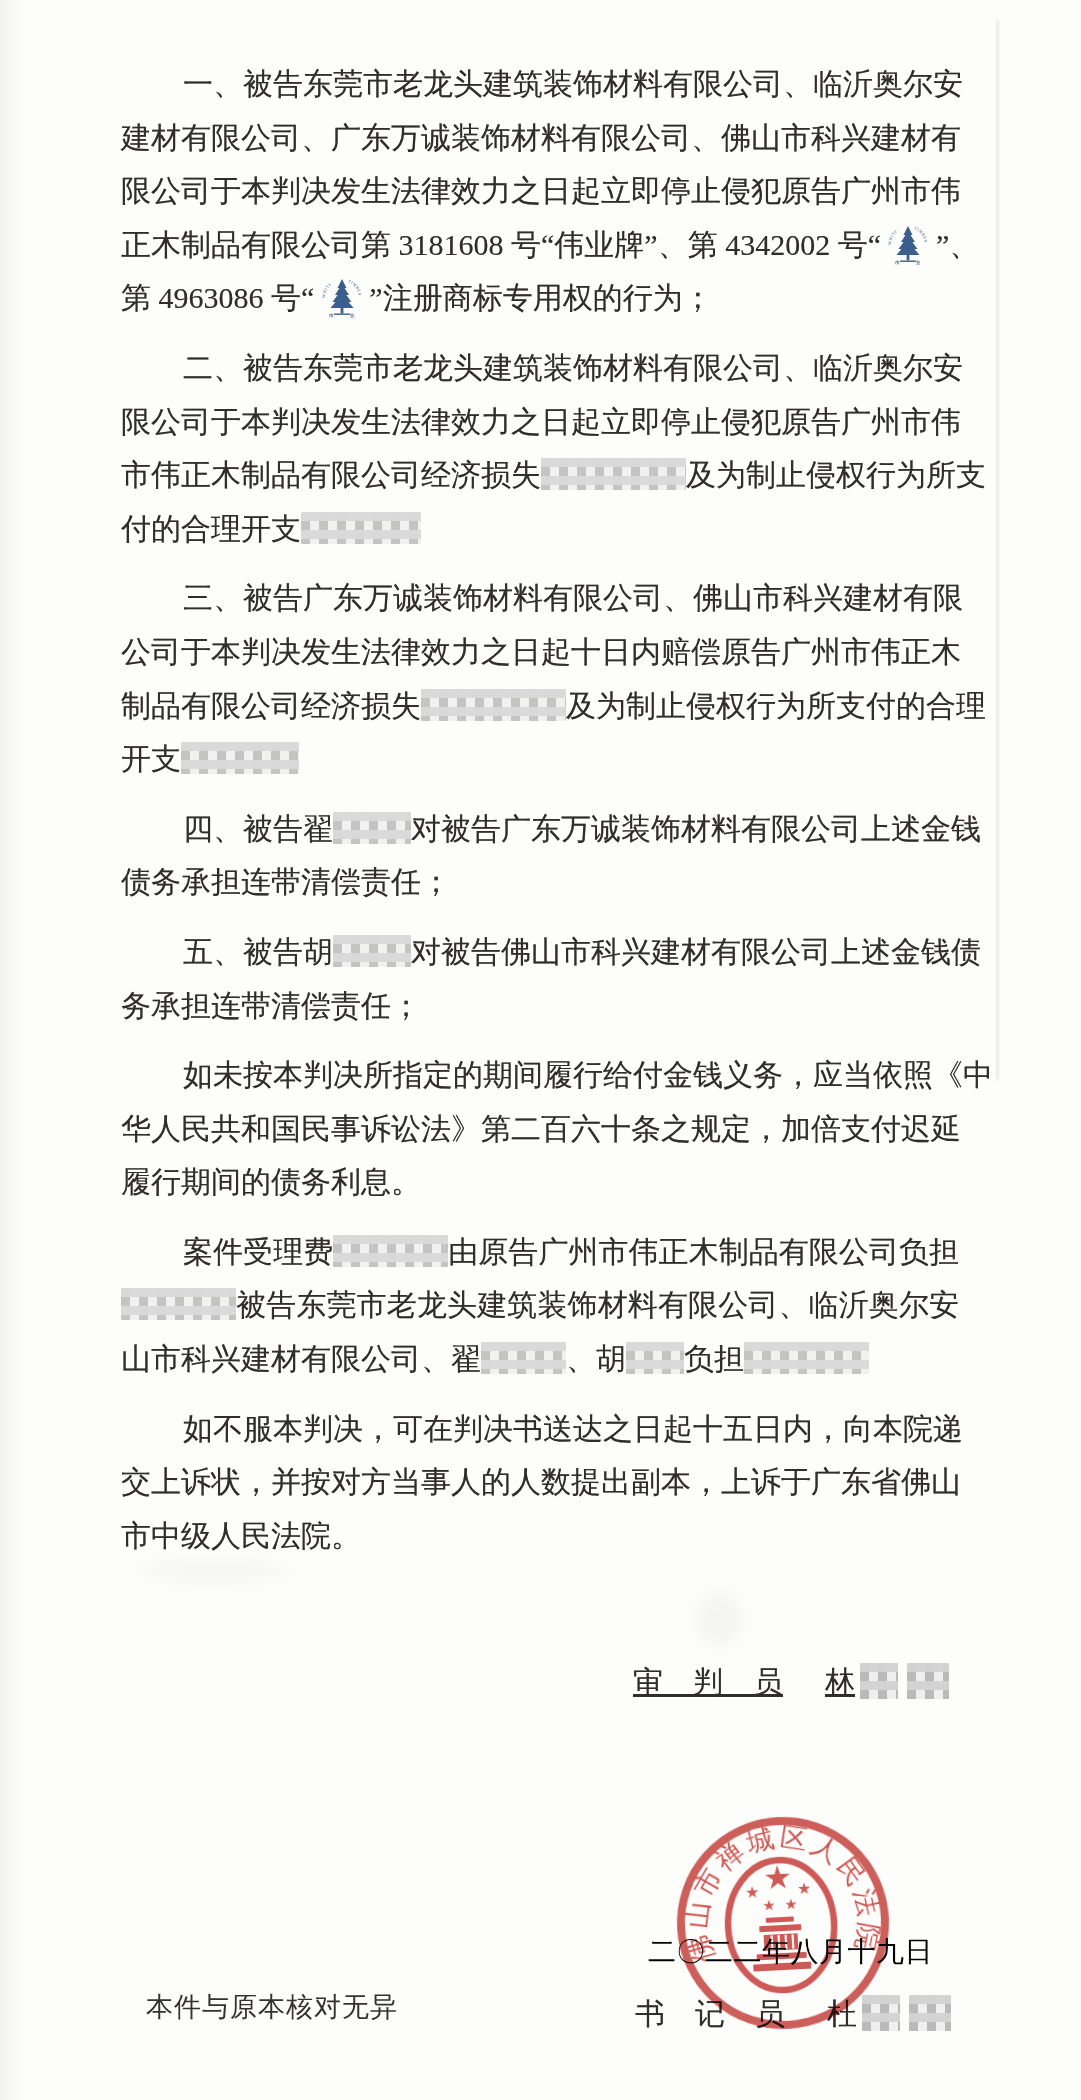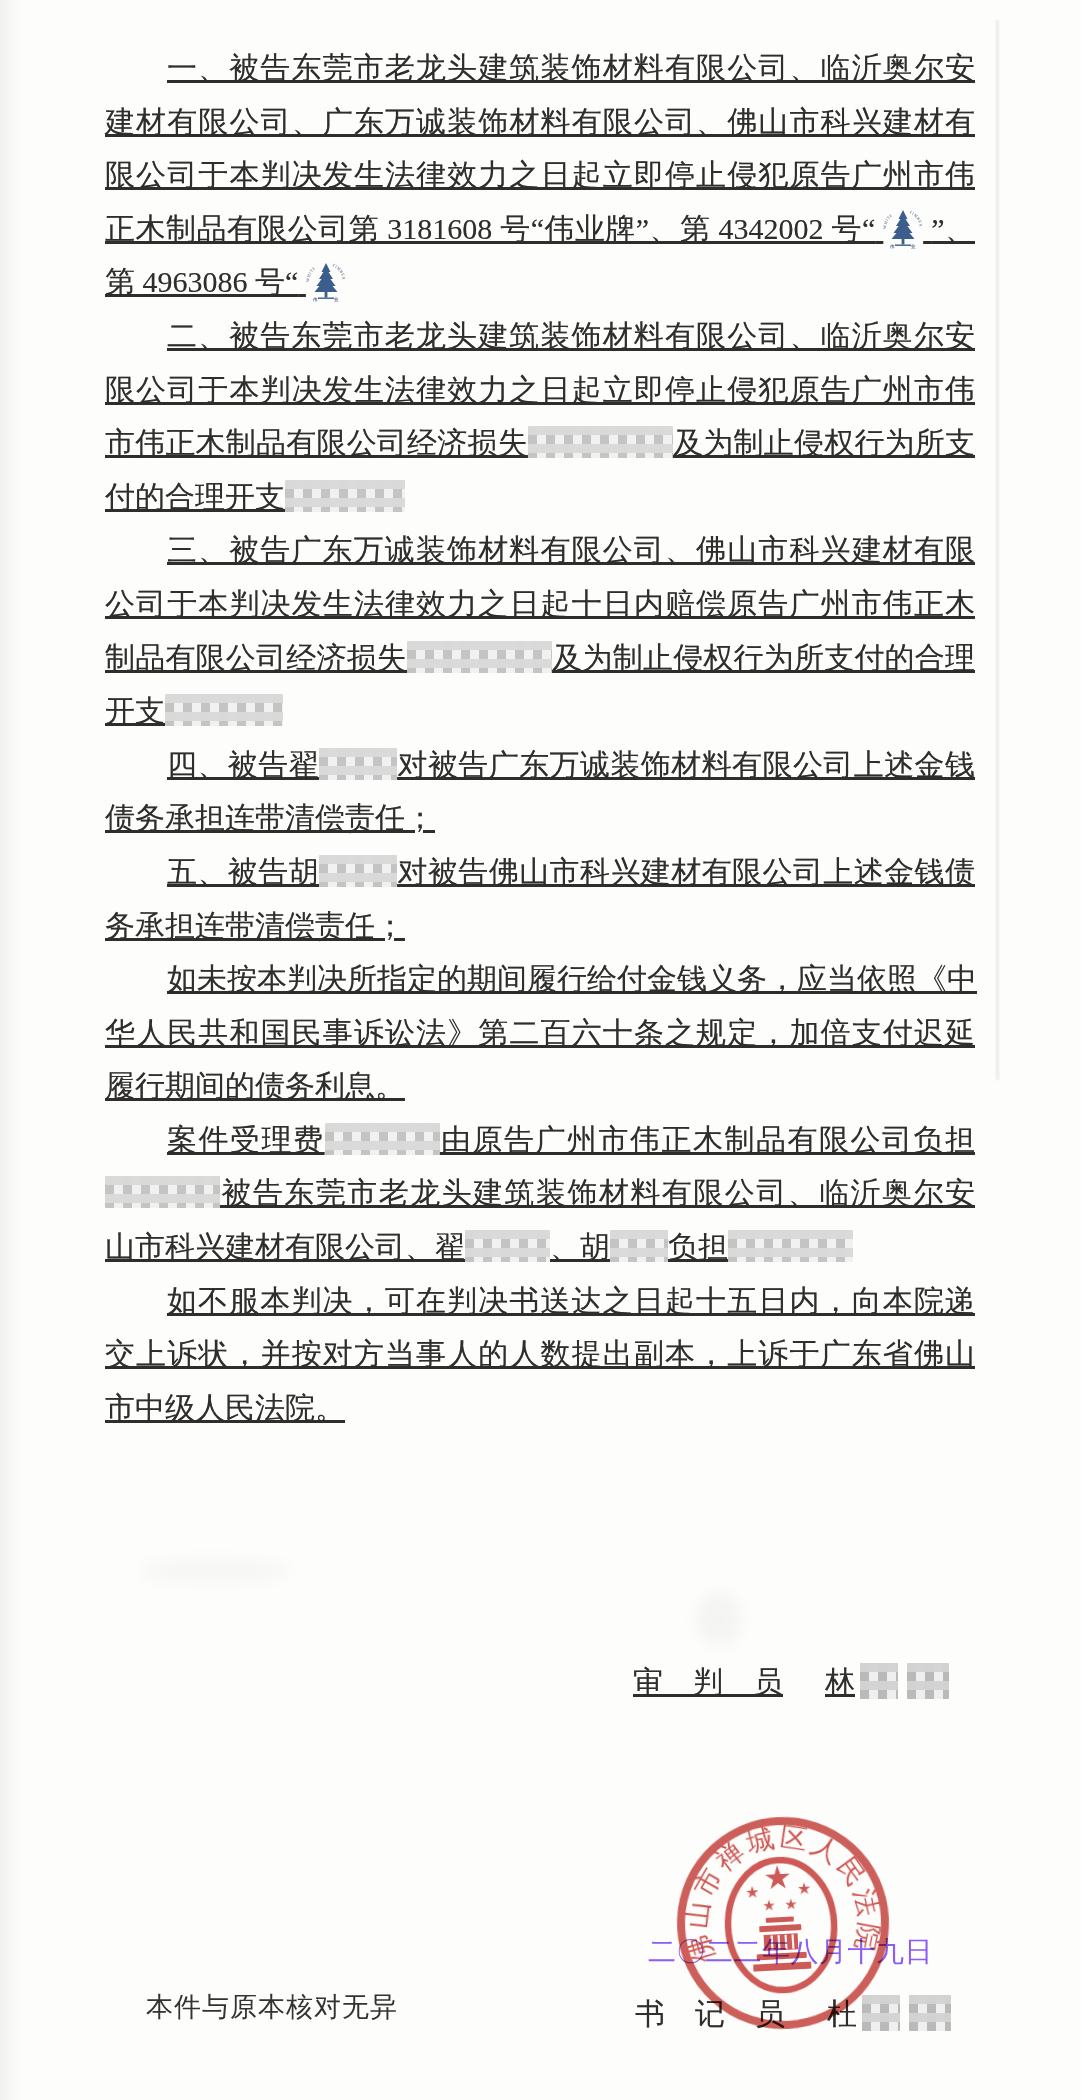--- a/index.html
+++ b/index.html
@@ -13,21 +13,21 @@
     background:linear-gradient(90deg,#f1f1ef,rgba(253,253,252,0));pointer-events:none;}
   .crease{position:absolute;left:996px;top:20px;width:3px;height:1060px;
     background:#dddddb;opacity:.55;filter:blur(1.2px);}
   .smudge{position:absolute;background:#8a8a86;filter:blur(7px);border-radius:50%;}
   .smudge.a{left:140px;top:1558px;width:150px;height:26px;opacity:.05;}
   .smudge.b{left:696px;top:1592px;width:46px;height:54px;opacity:.07;}
 
   .doc{position:absolute;left:105px;top:41px;width:870px;
     font-size:30px;letter-spacing:0;line-height:53.6px;
     text-shadow:0 0 .5px rgba(47,46,44,.45);}
-  .paragraph{margin:0;text-decoration:underline;}
+  .paragraph{margin:16px;}
   .line{text-align:justify;text-align-last:justify;white-space:nowrap;height:53.6px;}
   .line.last{text-align-last:left;}
   .line.first{text-indent:62px;}
   .redact{display:inline-block;height:32px;vertical-align:-5px;border-radius:1px;opacity:.95;
     background-image:
       repeating-linear-gradient(90deg, rgba(170,170,170,.30) 0 9px, rgba(255,255,255,.28) 9px 18px),
       repeating-conic-gradient(#cbcbcb 0% 25%, #ececec 0% 50%);
     background-size:auto,18px 18px;}
   .tm-logo{display:inline-block;width:40px;height:42px;vertical-align:-10px;}
 
@@ -37,21 +37,21 @@
   #clerk-line{left:635px;top:1987px;}
   .sig-name{margin-left:42px;}
   .sig-redact{display:inline-block;width:38px;height:36px;vertical-align:-7px;margin-left:5px;border-radius:1px;
     background-image:
       repeating-linear-gradient(90deg, rgba(160,160,160,.32) 0 9px, rgba(255,255,255,.25) 9px 18px),
       repeating-conic-gradient(#c6c6c6 0% 25%, #eaeaea 0% 50%);
     background-size:auto,18px 18px;}
   .sig-redact.second{margin-left:9px;width:42px;}
 
   #seal-date{position:absolute;left:648px;top:1932px;font-size:28px;line-height:40px;
-    letter-spacing:.5px;color:#8b5cf6;white-space:nowrap;z-index:1;}
+    letter-spacing:.5px;color:#000000;white-space:nowrap;z-index:1;}
   #verify-note{position:absolute;left:146px;top:1991px;font-size:27px;line-height:32px;
     letter-spacing:1px;color:#333230;}
   #court-stamp{position:absolute;left:663px;top:1803px;width:240px;height:240px;
     z-index:2;mix-blend-mode:multiply;transform:rotate(-3deg);}
 </style>
 </head>
 <body>
 
 <div class="paper-shade"></div>
 <div class="crease"></div>
@@ -95,21 +95,21 @@
       <polygon points="20,3 15.5,12 24.5,12"></polygon>
       <polygon points="20,8 13,19 27,19"></polygon>
       <polygon points="20,13 10.5,26 29.5,26"></polygon>
       <polygon points="20,18 8.5,32 31.5,32"></polygon>
       <rect x="18.6" y="31" width="2.8" height="6.5"></rect>
       <rect x="12" y="37.5" width="16" height="1.4"></rect>
       <text x="7" y="40.5" font-size="4.5">伟</text>
       <text x="28" y="40.5" font-size="4.5">业</text>
     </g>
   </svg></span>
-</div>
+<span>”注册商标专用权的行为；</span></div>
     </div>
     <div class="paragraph">
       <div class="line first"><span>二、被告东莞市老龙头建筑装饰材料有限公司、临沂奥尔安</span></div>
       <div class="line"><span>限公司于本判决发生法律效力之日起立即停止侵犯原告广州市伟</span></div>
       <div class="line"><span>市伟正木制品有限公司经济损失</span><span class="redact" style="width: 145px;"></span><span>及为制止侵权行为所支</span></div>
       <div class="line last"><span>付的合理开支</span><span class="redact" style="width: 120px;"></span></div>
     </div>
     <div class="paragraph">
       <div class="line first"><span>三、被告广东万诚装饰材料有限公司、佛山市科兴建材有限</span></div>
       <div class="line"><span>公司于本判决发生法律效力之日起十日内赔偿原告广州市伟正木</span></div>

